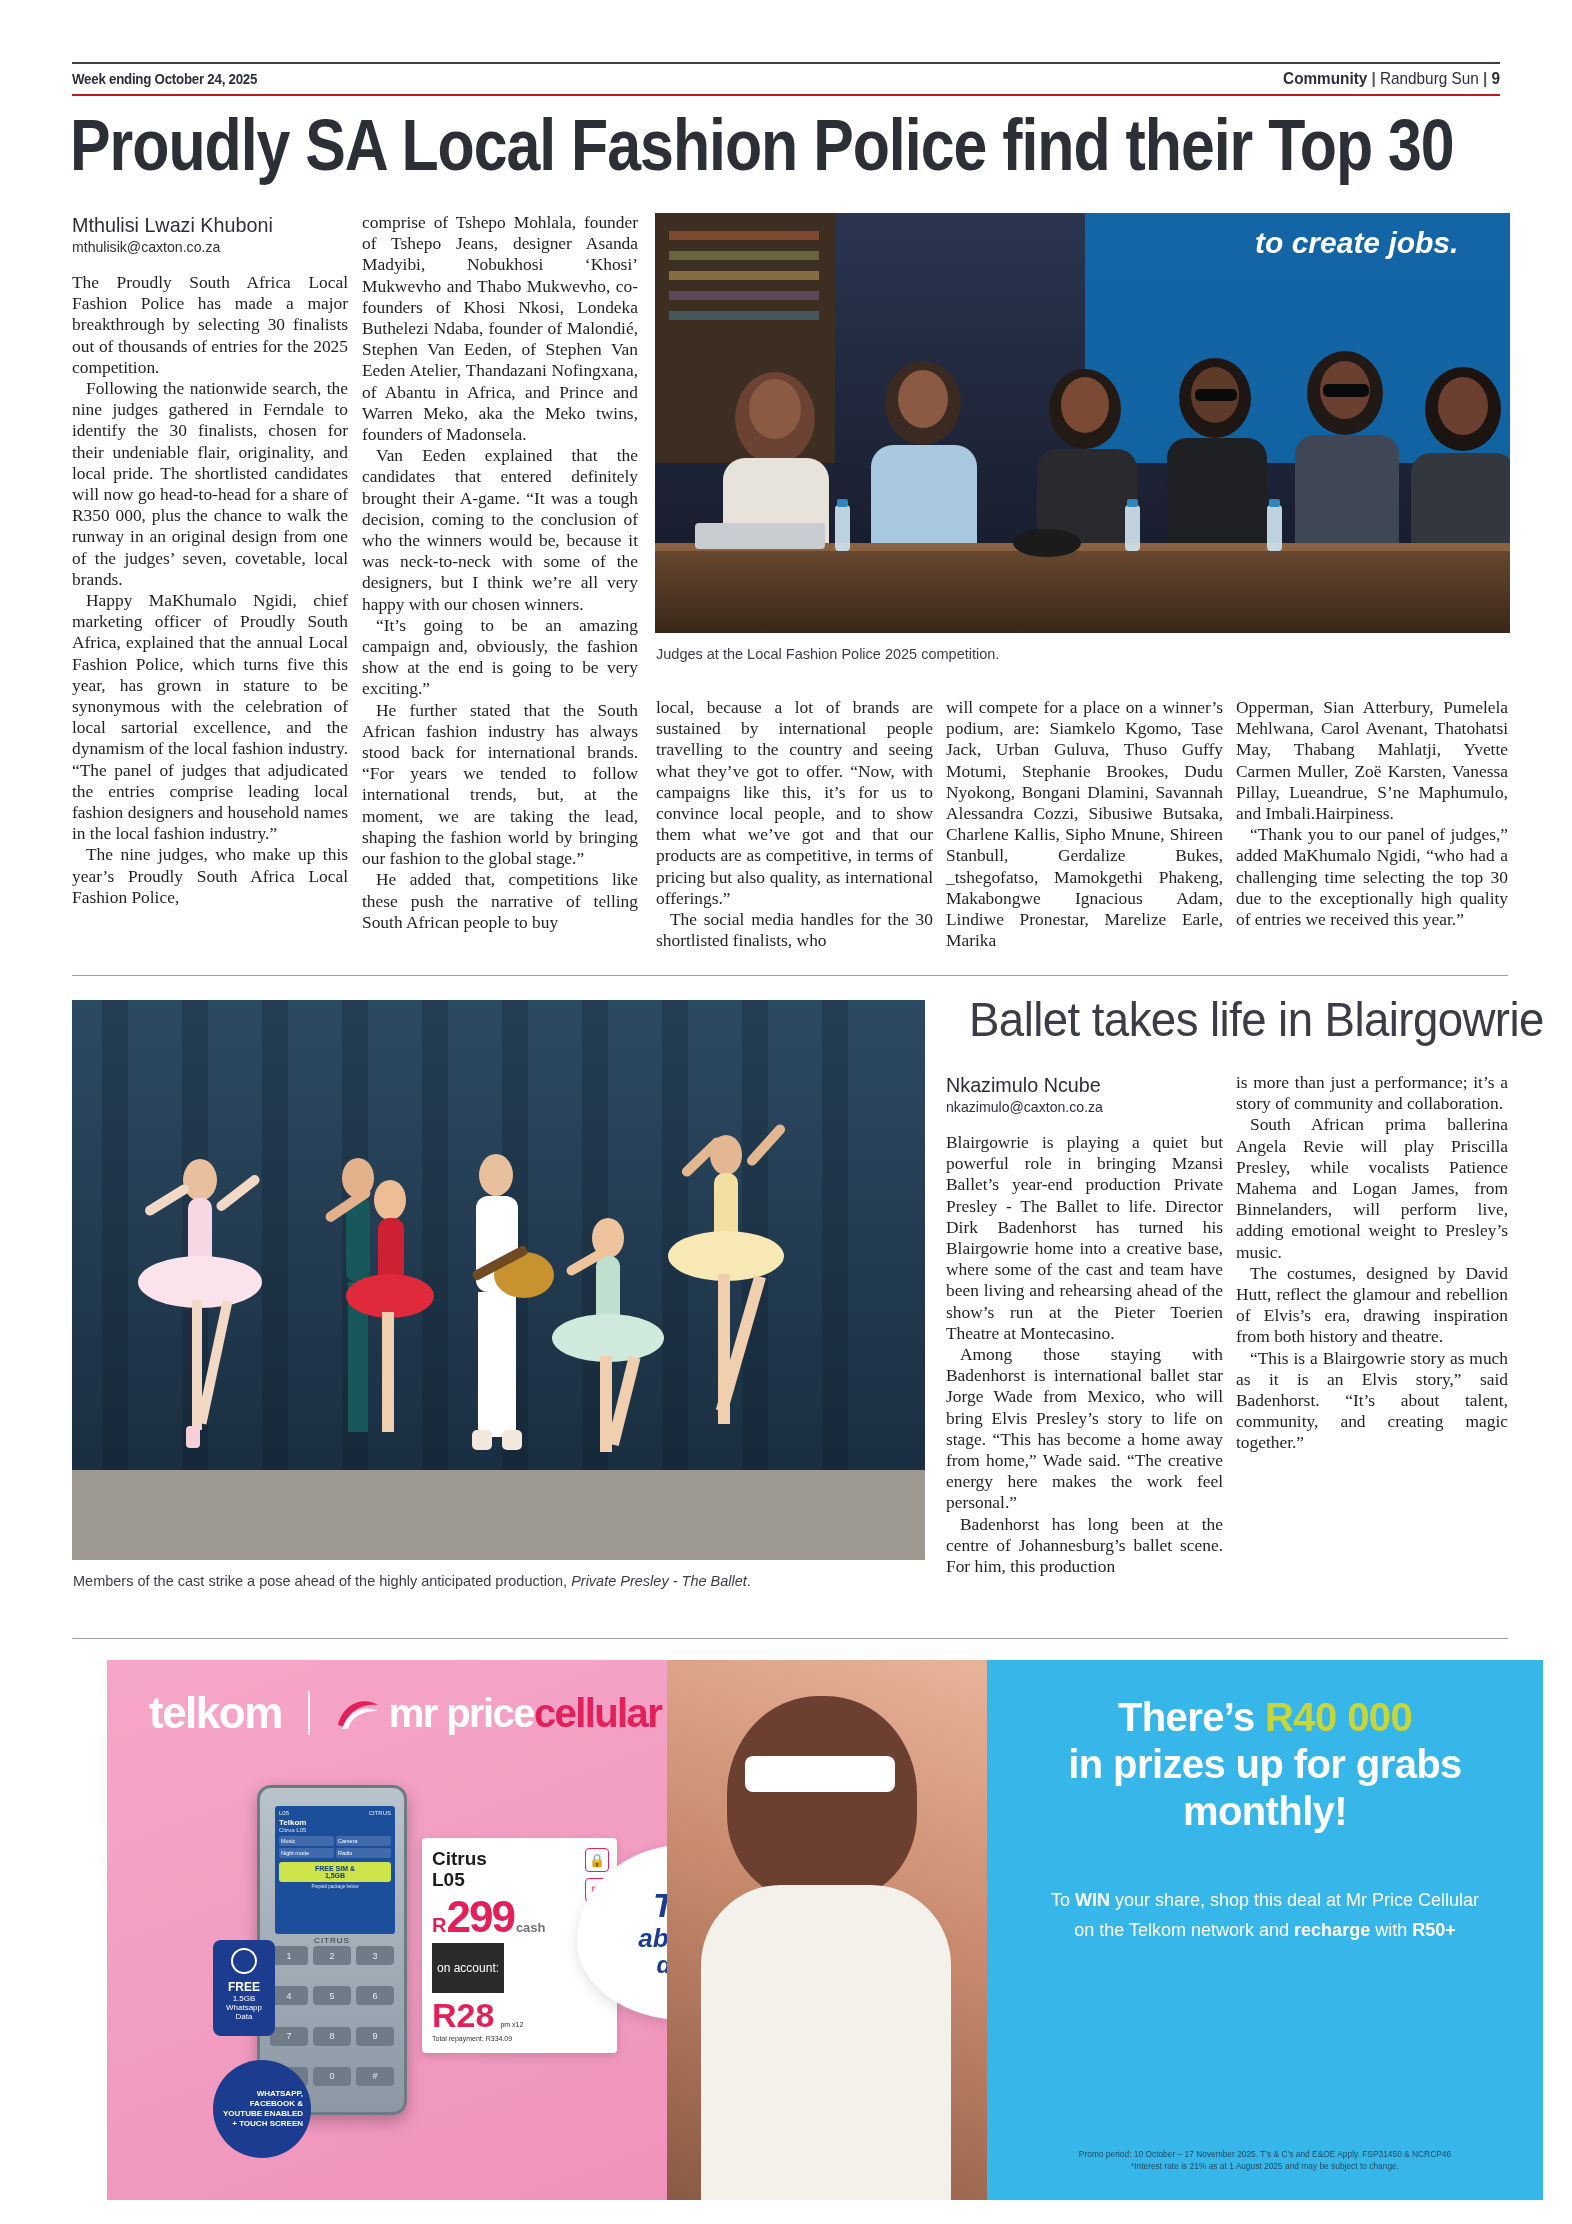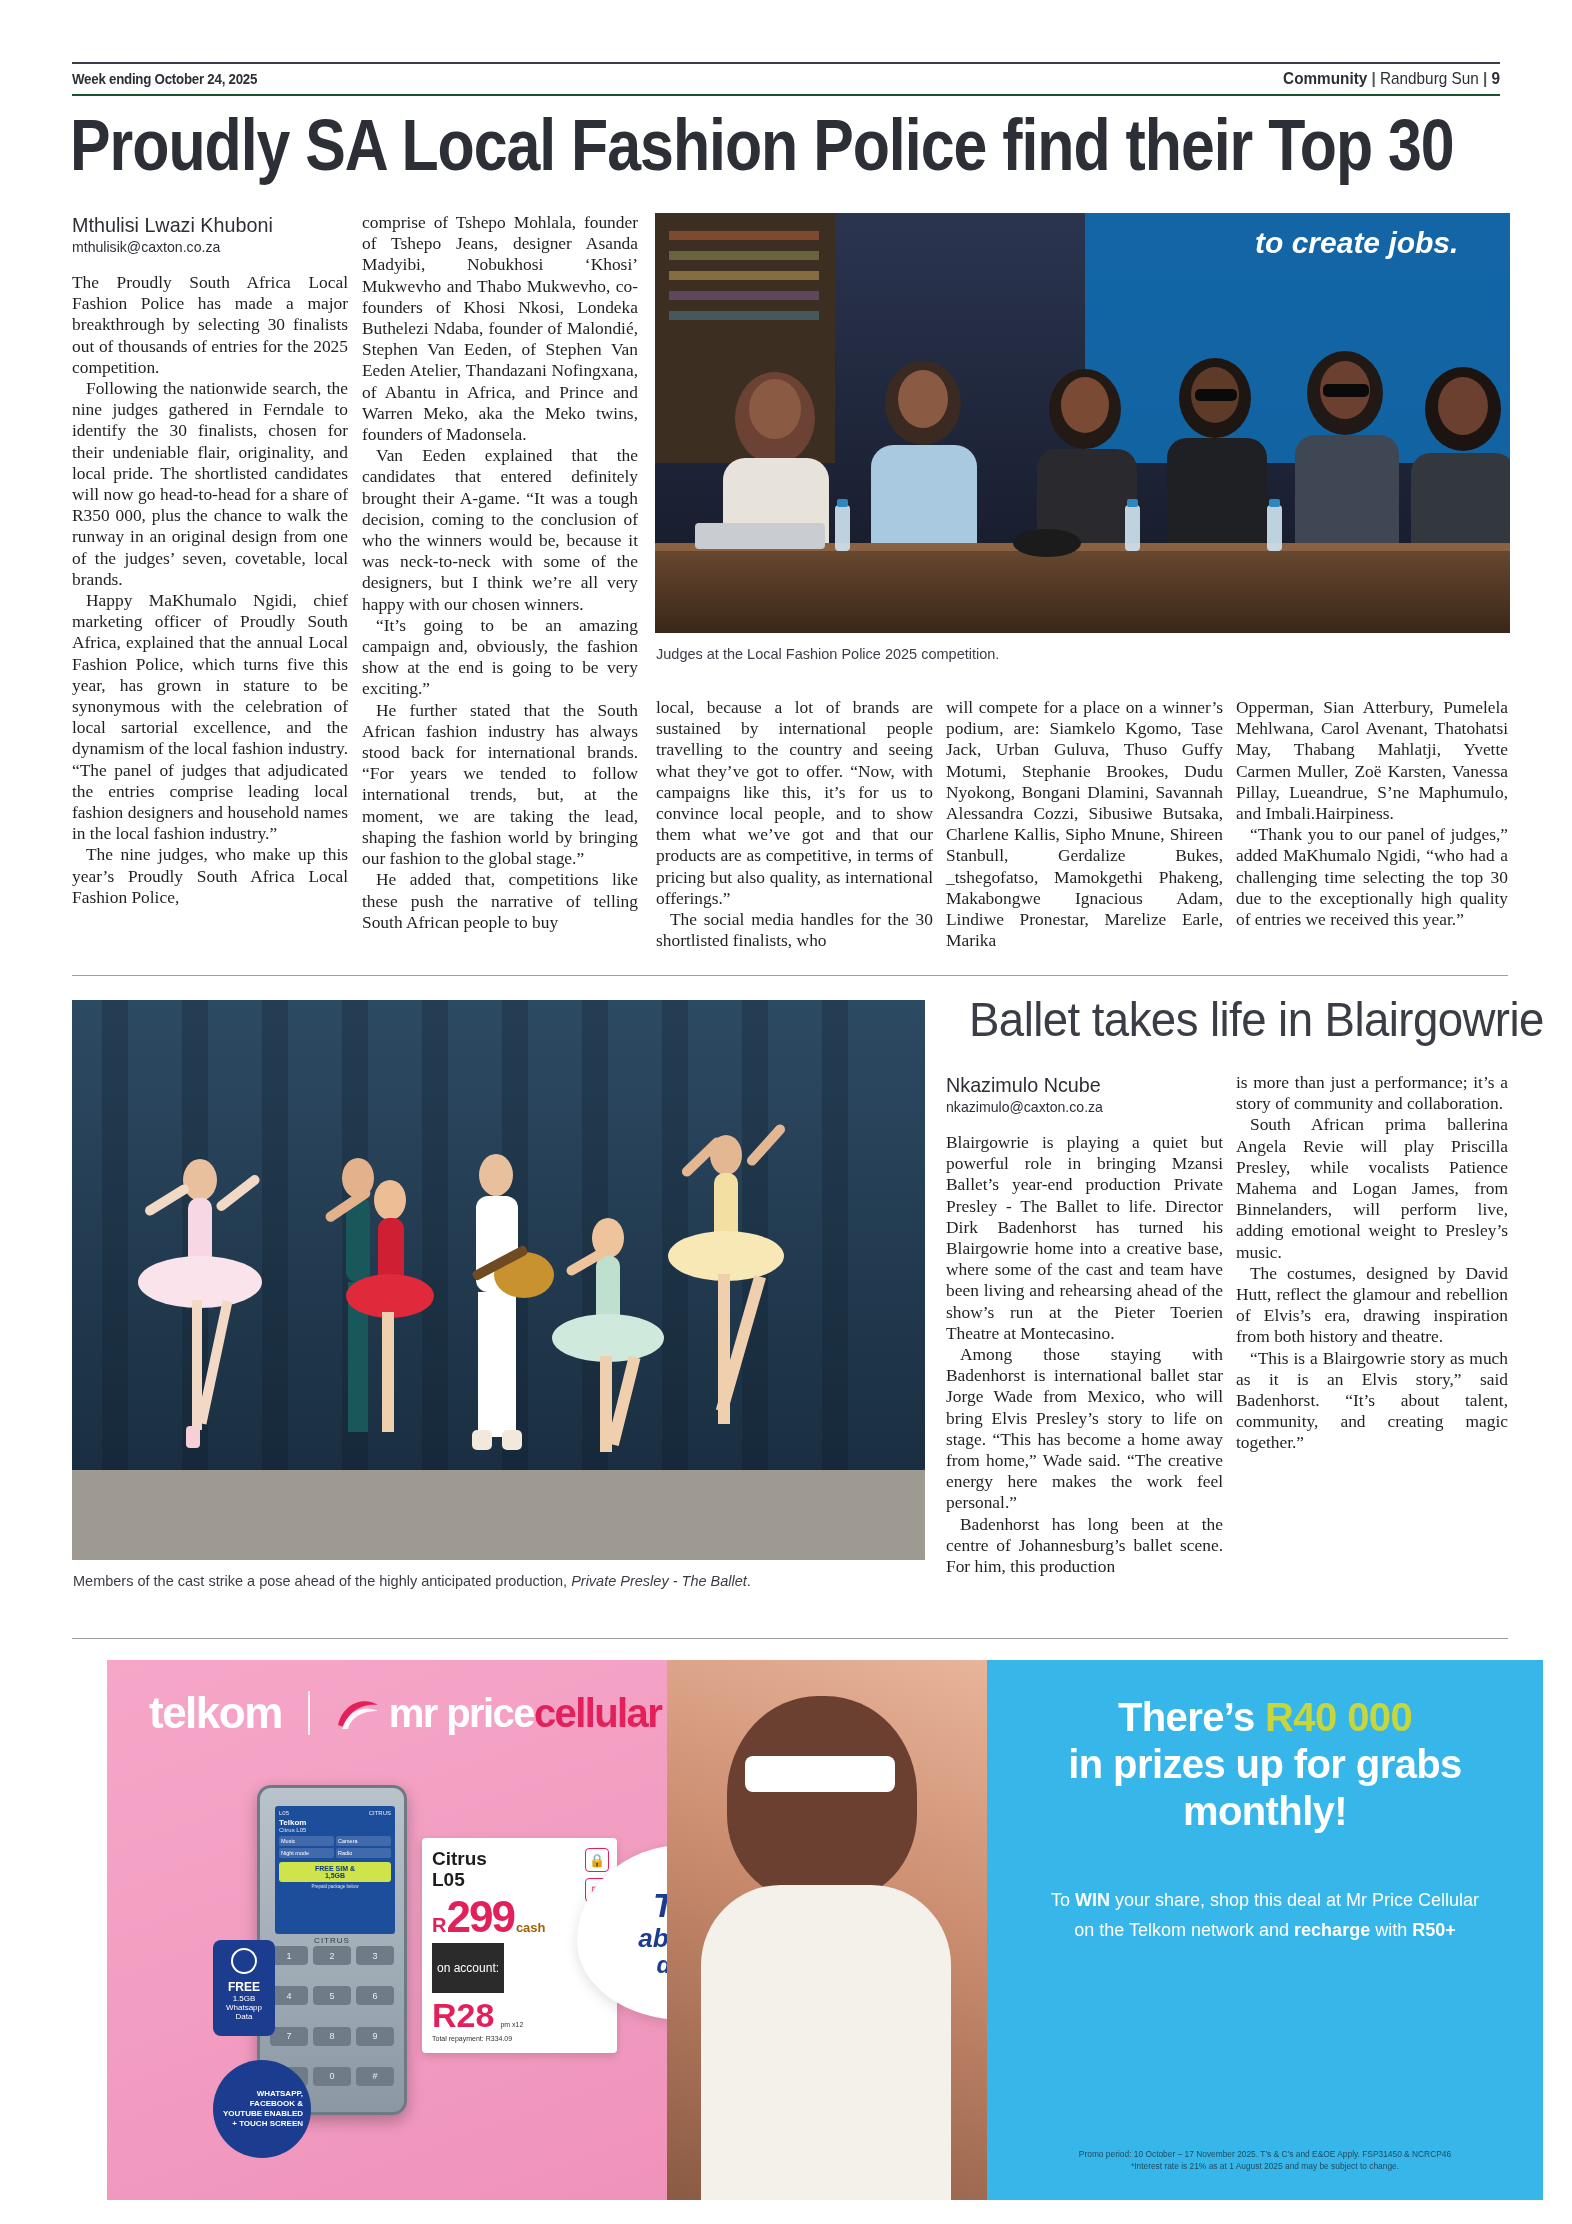--- a/index.html
+++ b/index.html
@@ -11,21 +11,21 @@
     color:#231f20;
     position:relative;
     overflow:hidden;
   }
   .page { position:absolute; left:0; top:0; width:1572px; height:2224px; }
 
   
   .masthead {
     position:absolute; left:72px; top:62px; width:1428px; height:34px;
     border-top:2px solid #3a3d45;
-    border-bottom:2px solid #14532d;
+    border-bottom:2px solid #b91c1c;
     display:flex; align-items:center; justify-content:space-between;
     font-family:"Liberation Sans", sans-serif;
   }
   .masthead .left {
     font-weight:bold; font-size:15.5px; letter-spacing:-0.3px;
     color:#2c2f36; transform:scaleX(0.86); transform-origin:left center;
   }
   .masthead .right {
     font-size:17px; color:#2c2f36; transform:scaleX(0.9); transform-origin:right center;
     white-space:nowrap;
@@ -157,21 +157,21 @@
 
   .price-card {
     position:absolute; left:315px; top:178px; width:195px; height:215px;
     background:#ffffff; border-radius:4px; padding:10px 10px 6px 10px;
     font-family:"Liberation Sans", sans-serif; box-shadow:0 3px 10px rgba(0,0,0,.15);
   }
   .pc-name { font-size:19px; font-weight:bold; color:#1d1d1d; line-height:21px; }
   .pc-price { display:flex; align-items:baseline; margin-top:6px; }
   .pc-r { color:#e2215b; font-size:20px; font-weight:bold; }
   .pc-amt { color:#e2215b; font-size:44px; font-weight:bold; letter-spacing:-2px; line-height:42px;}
-  .pc-cash { color:#a16207; font-size:13px; font-weight:bold; margin-left:2px;}
+  .pc-cash { color:#737373; font-size:13px; font-weight:bold; margin-left:2px;}
   .pc-acct { background:#2b2b2b; color:#fff; font-size:12px; padding:18px 5px; margin-top:5px; display:inline-block;}
   .pc-monthly { color:#e2215b; font-size:34px; font-weight:bold; margin-top:3px;}
   .pc-terms { font-size:7px; color:#333; }
   .pc-icons { position:absolute; right:8px; top:10px; display:flex; flex-direction:column; gap:6px;}
   .pc-icon { width:24px; height:24px; border:1.5px solid #e2215b; border-radius:4px;
              display:flex; align-items:center; justify-content:center; color:#e2215b; font-size:13px;}
 
   .speech {
     position:absolute; left:470px; top:185px; width:215px; height:175px;
     background:#ffffff; border-radius:50% 50% 50% 50%/55% 55% 45% 45%;

